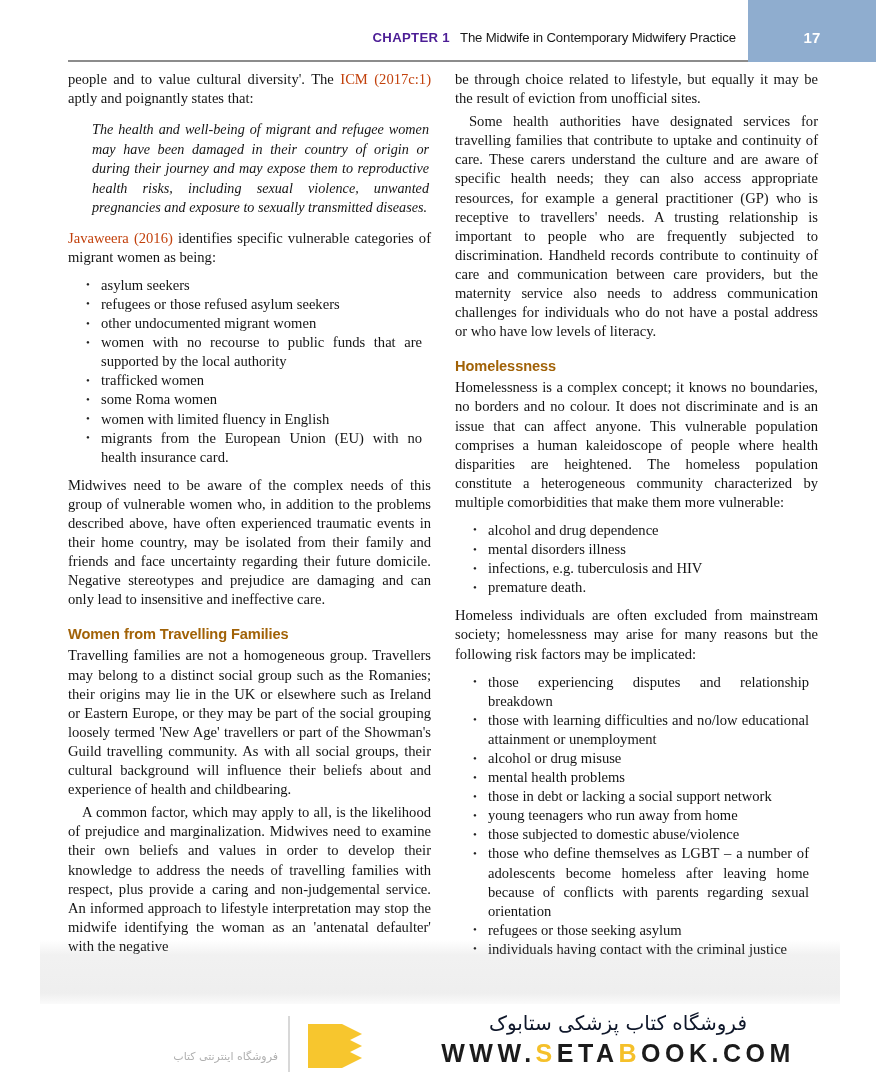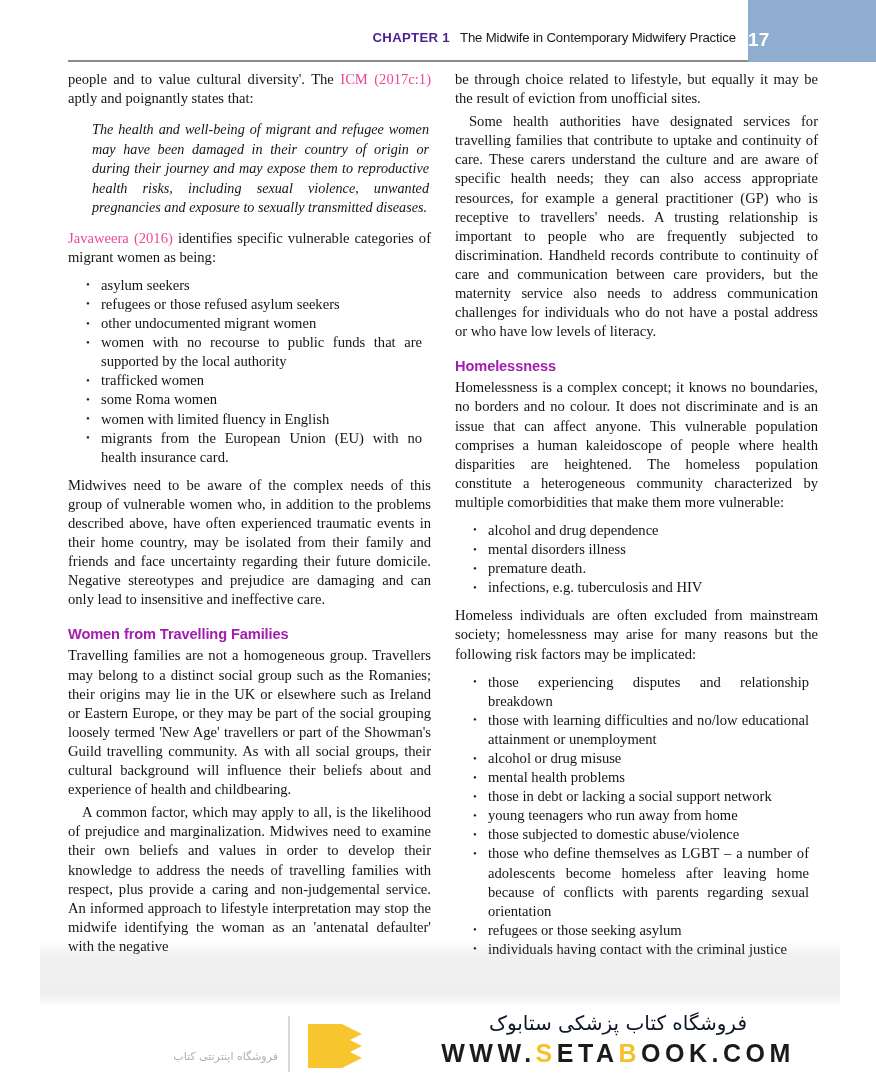--- a/index.html
+++ b/index.html
@@ -27,24 +27,25 @@
     position: absolute;
     right: 0; top: 0;
     width: 128px;
     height: 62px;
     background: #8fadcf;
   }
   .page-number {
     position: absolute;
     right: 0; top: 29px;
     width: 128px;
+    text-align: center;
     color: #ffffff;
     font-family: "Liberation Sans", sans-serif;
     font-weight: bold;
-    font-size: 19px;
+    font-size: 15px;
     letter-spacing: 0.2px;
   }
   .running-head {
     position: absolute;
     left: 0; top: 30px;
     width: 736px;
     text-align: right;
     font-family: "Liberation Sans", sans-serif;
     font-size: 13.2px;
     white-space: nowrap;
@@ -100,21 +101,21 @@
     font-size: 14.2px;
     line-height: 19.5px;
     text-align: justify;
     font-family: Liberation Serif, serif;
   }
 
   h2.section-head {
     font-family: "Liberation Sans", sans-serif;
     font-size: 14.6px;
     font-weight: bold;
-    color: #a21caf;
+    color: #a16207;
     margin: 16px 0 3px 0;
     letter-spacing: -0.1px;
     line-height: 18px;
   }
 
   ul.bullets {
     list-style: none;
     margin: 9px;
     padding: 0;
   }
@@ -126,21 +127,21 @@
   }
   ul.bullets li::before {
     content: "\2022";
     position: absolute;
     left: 9px;
     top: -0.5px;
     font-size: 11px;
     color: #222;
   }
 
-  .link { color: #ec4899; }
+  .link { color: #c2410c; }
 
   
   .scan-shade {
     position: absolute;
     left: 40px; top: 940px;
     width: 800px;
     height: 68px;
     background: linear-gradient(to bottom, rgba(120,120,120,0.00) 0%, rgba(120,120,120,0.10) 22%, rgba(120,120,120,0.12) 78%, rgba(255,255,255,0.0) 100%);
     pointer-events: none;
   }
@@ -271,22 +272,22 @@
     <p>be through choice related to lifestyle, but equally it may be the result of eviction from unofficial sites.</p>
     <p class="indent">Some health authorities have designated services for travelling families that contribute to uptake and continuity of care. These carers understand the culture and are aware of specific health needs; they can also access appropriate resources, for example a general practitioner (GP) who is receptive to travellers' needs. A trusting relationship is important to people who are frequently subjected to discrimination. Handheld records contribute to continuity of care and communication between care providers, but the maternity service also needs to address communication challenges for individuals who do not have a postal address or who have low levels of literacy.</p>
 
     <h2 class="section-head">Homelessness</h2>
 
     <p>Homelessness is a complex concept; it knows no boundaries, no borders and no colour. It does not discriminate and is an issue that can affect anyone. This vulnerable population comprises a human kaleidoscope of people where health disparities are heightened. The homeless population constitute a heterogeneous community characterized by multiple comorbidities that make them more vulnerable:</p>
 
     <ul class="bullets">
       <li>alcohol and drug dependence</li>
       <li>mental disorders illness</li>
+      <li>infections, e.g. tuberculosis and HIV</li>
       <li>premature death.</li>
-      <li>infections, e.g. tuberculosis and HIV</li>
     </ul>
 
     <p>Homeless individuals are often excluded from mainstream society; homelessness may arise for many reasons but the following risk factors may be implicated:</p>
 
     <ul class="bullets">
       <li>those experiencing disputes and relationship breakdown</li>
       <li>those with learning difficulties and no/low educational attainment or unemployment</li>
       <li>alcohol or drug misuse</li>
       <li>mental health problems</li>
       <li>those in debt or lacking a social support network</li>

